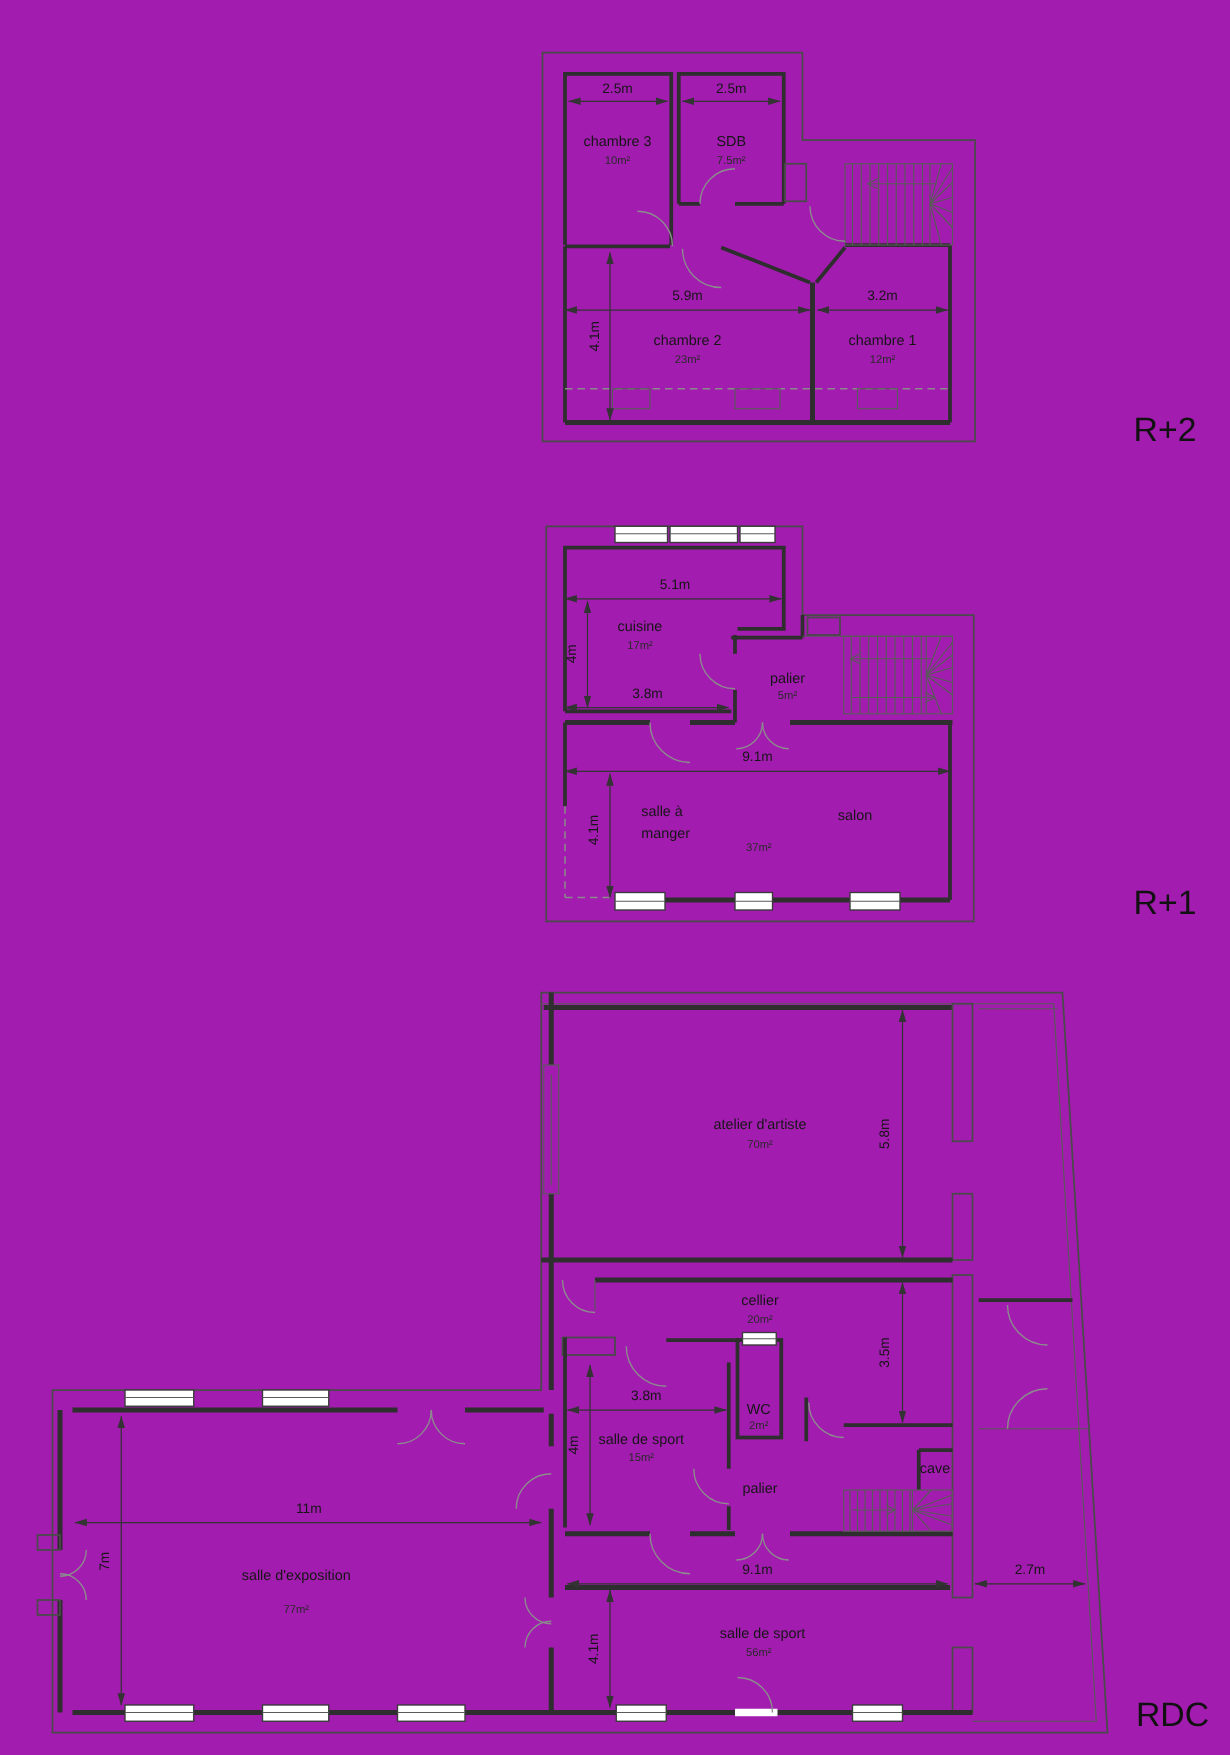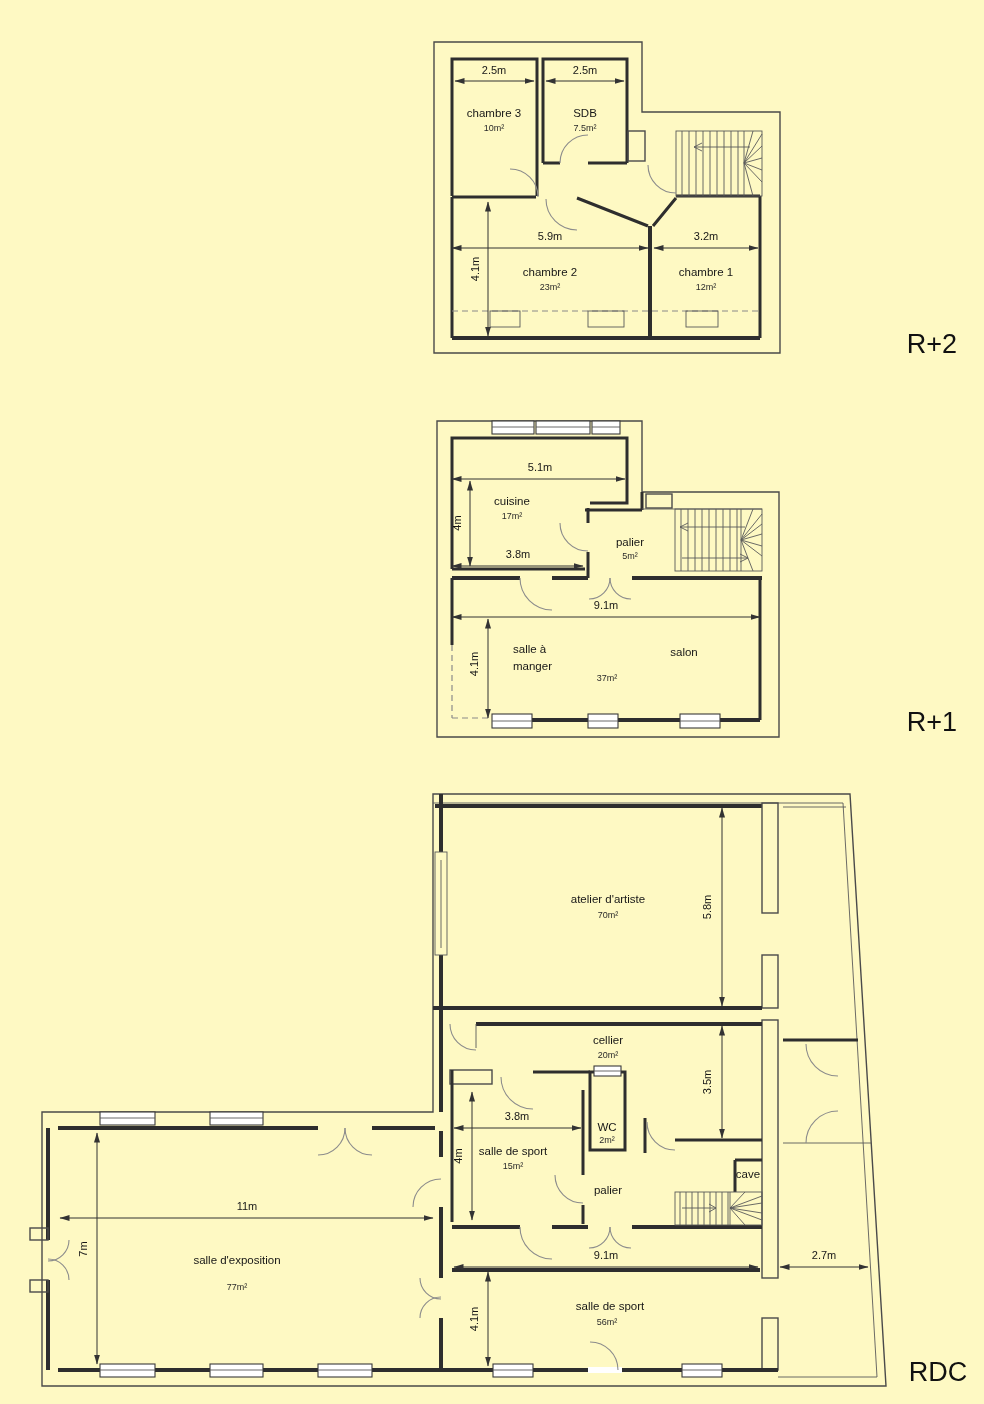--- a/index.html
+++ b/index.html
@@ -1,16 +1,16 @@
 <!DOCTYPE html>
 <html><head>
 <meta charset="utf-8">
 <style>
   html,body{margin:0;padding:0;background:#ffffff;}
-  #canvas{width:984px;height:1404px;position:relative;background:#fef9c3;}
+  #canvas{width:984px;height:1404px;position:relative;background:#a21caf;}
   svg{display:block;}
   .wall{stroke:#2e2e2e;stroke-width:3;fill:none;stroke-linecap:butt;}
   .wall4{stroke:#2e2e2e;stroke-width:4;fill:none;stroke-linecap:butt;}
   .thin{stroke:#4a4a4a;stroke-width:1.4;fill:none;}
   .thin08{stroke:#5a5a5a;stroke-width:0.9;fill:none;}
   .open{stroke:#ffffff;stroke-width:6;fill:none;}
   .arc{stroke:#8c8c8c;stroke-width:1.1;fill:none;}
   .dim{stroke:#333333;stroke-width:1;fill:none;}
   .dash{stroke:#8a8a8a;stroke-width:1.2;stroke-dasharray:6 4;fill:none;}
   .win{fill:#ffffff;stroke:#3a3a3a;stroke-width:1.1;}

